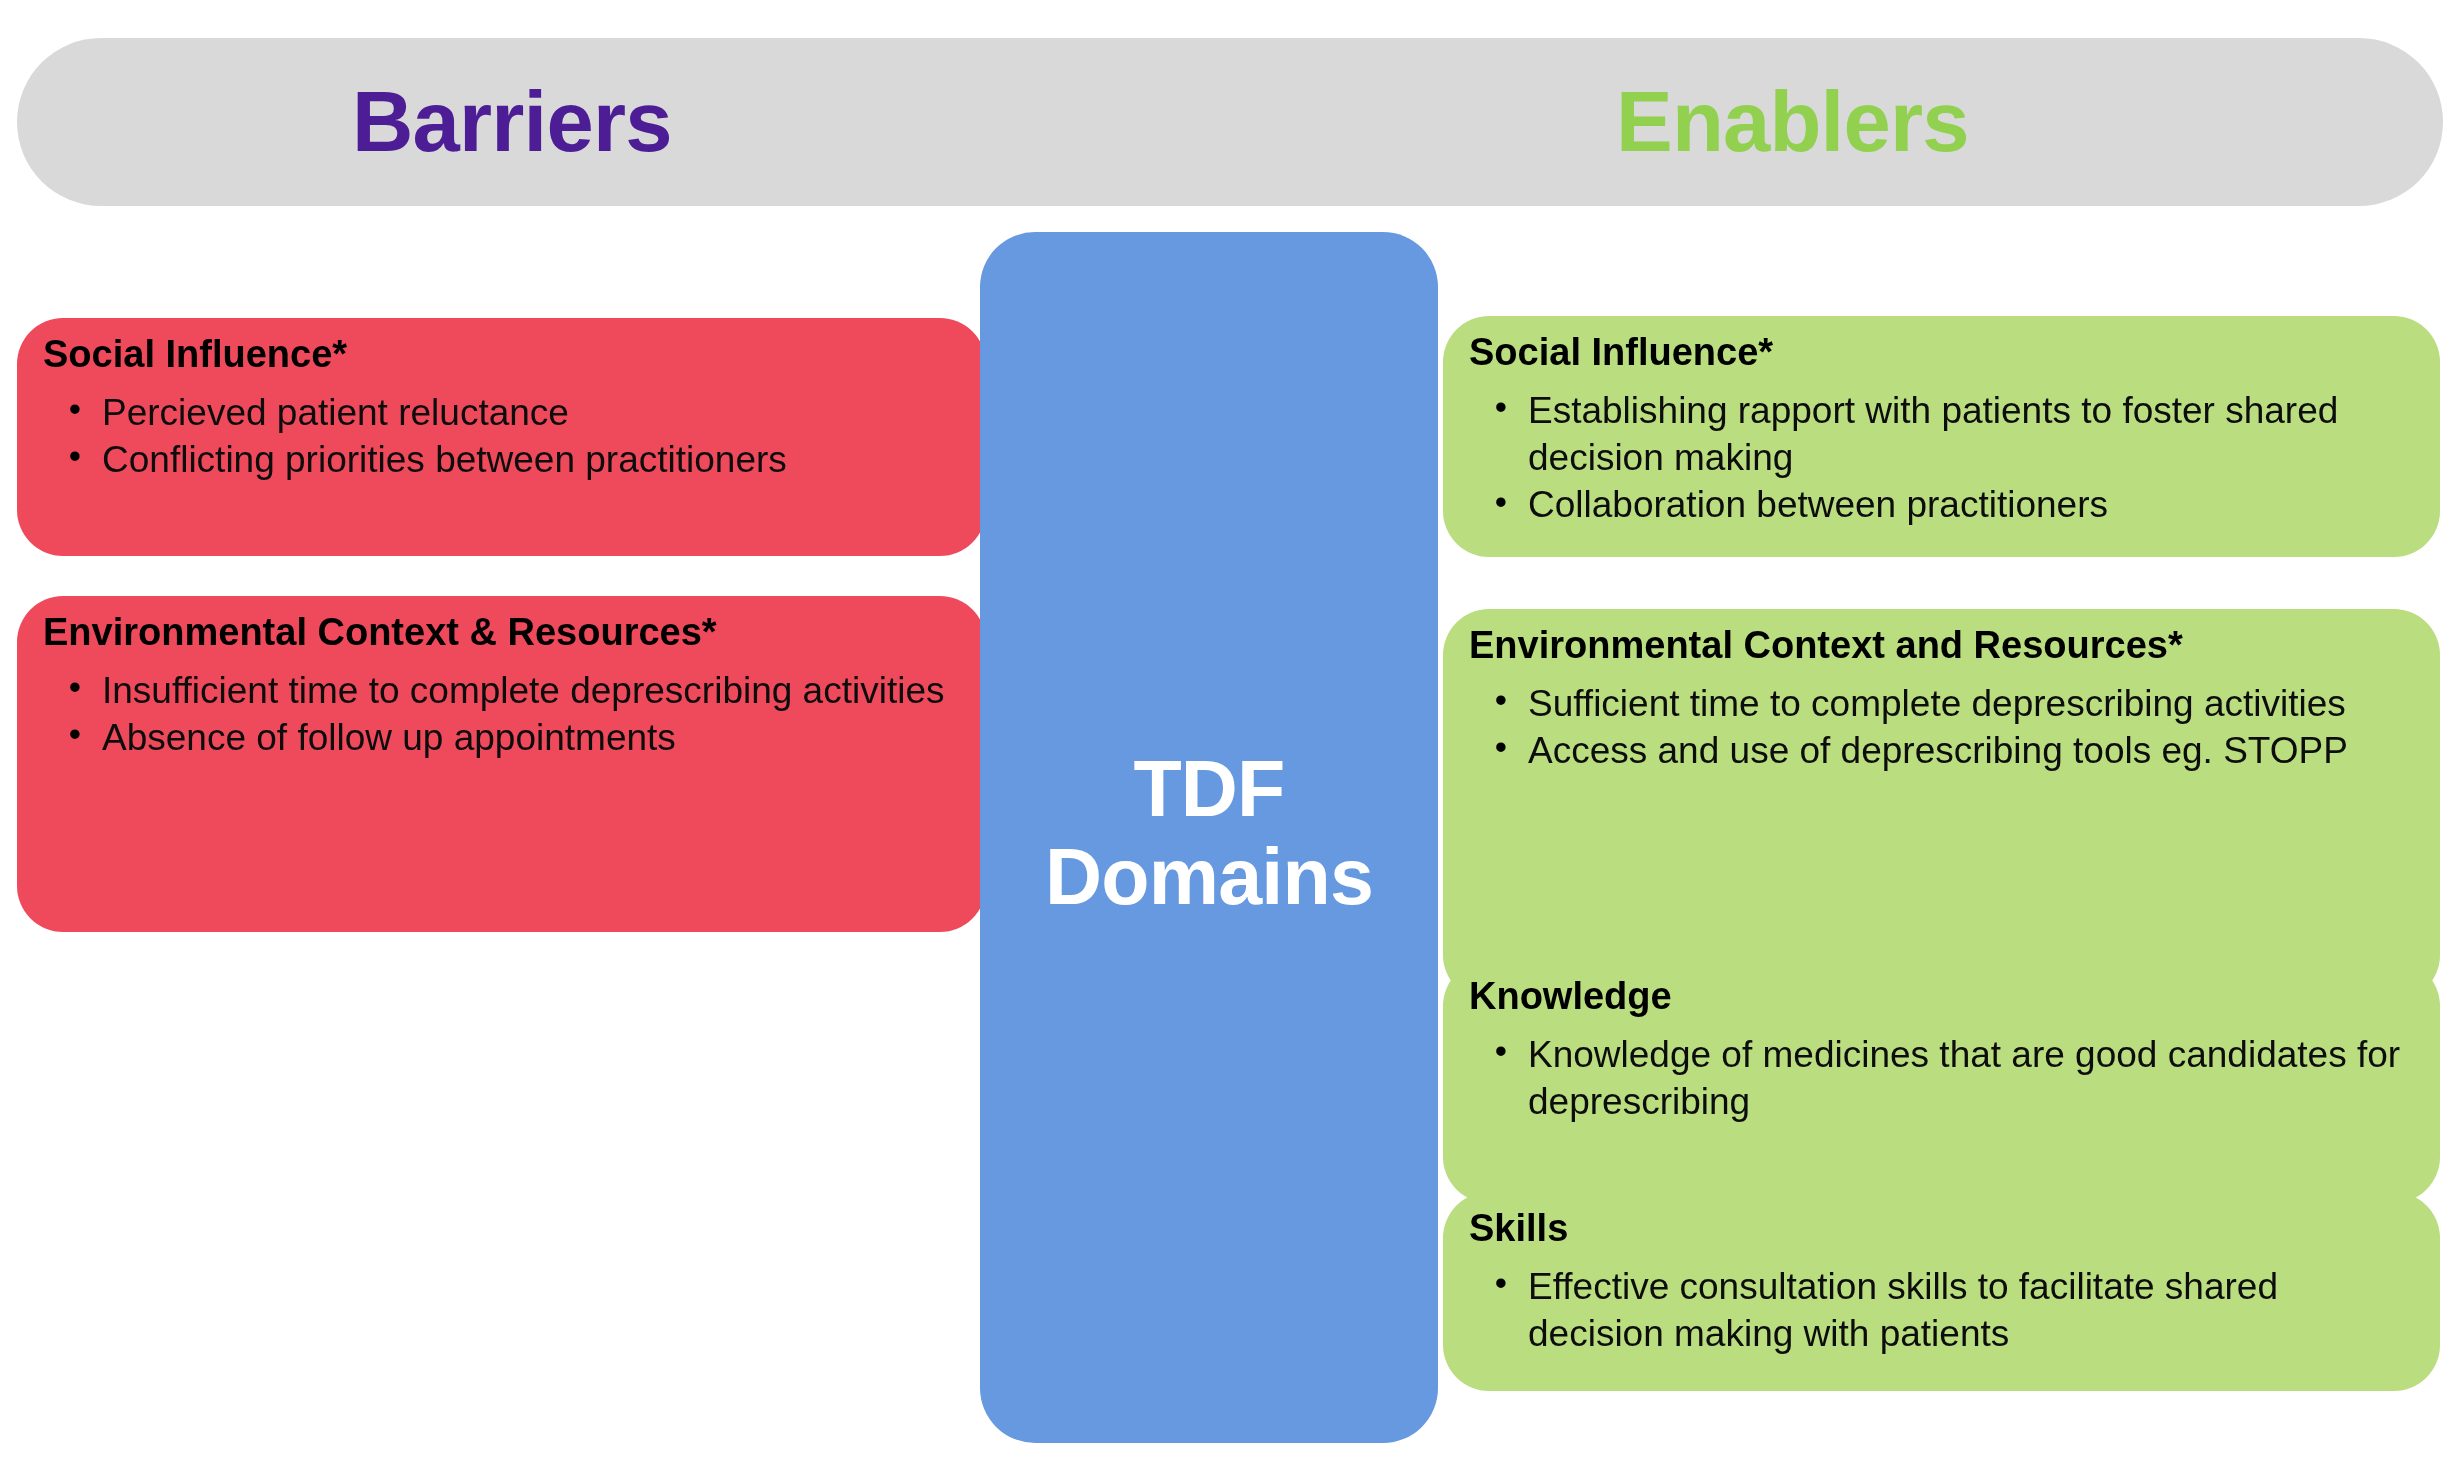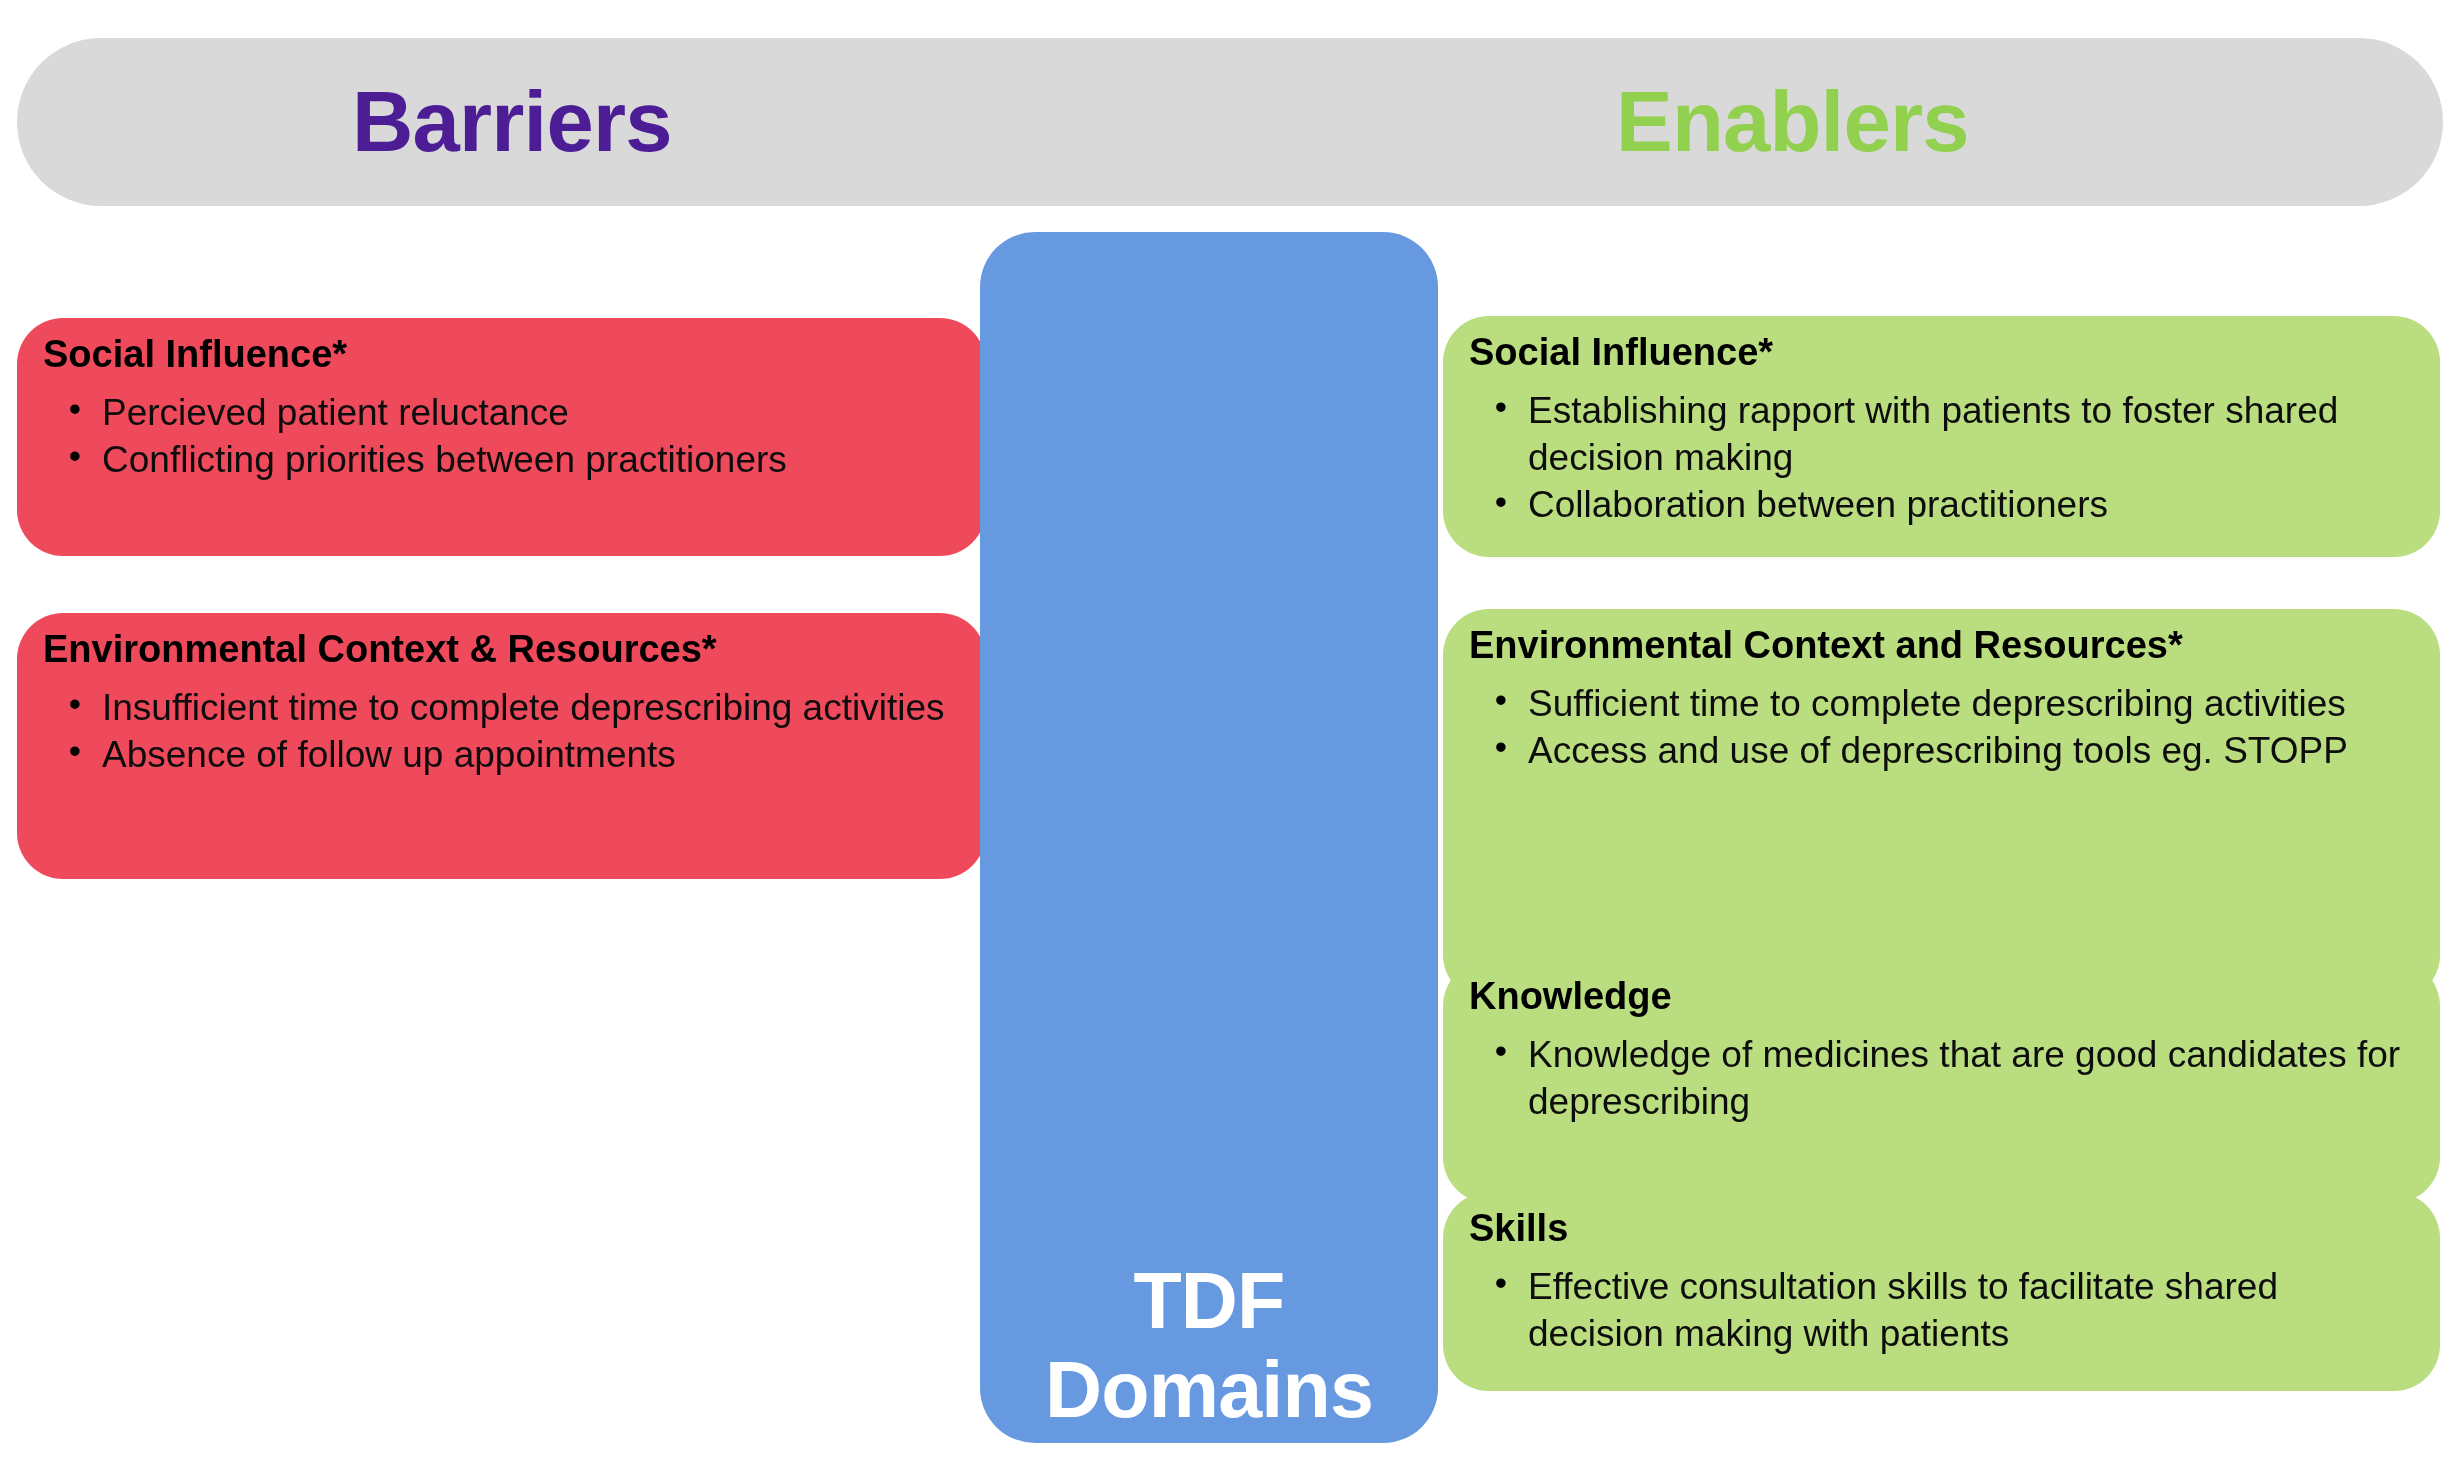--- a/index.html
+++ b/index.html
@@ -94,37 +94,37 @@
     top: -1.5px;
     font-size: 35px;
     line-height: 1.28;
     color: #000000;
   }
   .panel-list.justify li { text-align: justify; }
   .panel-list.justify li > span { display: inline; }
 
   
   #barrier-social        { top: 318px;  height: 238px; }
-  #barrier-environment   { top: 613px;  height: 266px; }
+  #barrier-environment   { top: 596px;  height: 336px; }
   #enabler-social        { top: 316px;  height: 241px; }
   #enabler-environment   { top: 609px;  height: 392px; }
   #enabler-knowledge     { top: 960px; height: 243px; }
   #enabler-skills        { top: 1192px; height: 199px; }
 
   
   .center-box {
     position: absolute;
     left: 980px;
     top: 232px;
     width: 458px;
     height: 1211px;
     background: #6699e0;
     border-radius: 55px;
     display: flex;
-    align-items: flex-end;
+    align-items: center;
     justify-content: center;
     z-index: 5;
   }
   .center-box-label {
     color: #ffffff;
     font-weight: bold;
     font-size: 79px;
     line-height: 1.12;
     text-align: center;
     letter-spacing: -0.8px;

